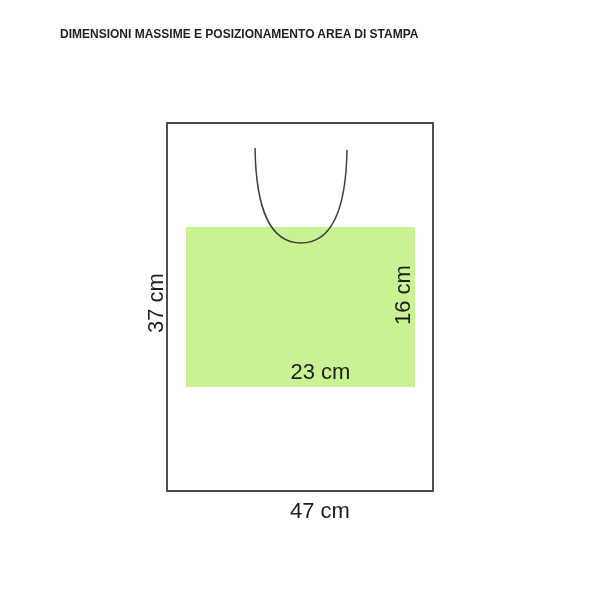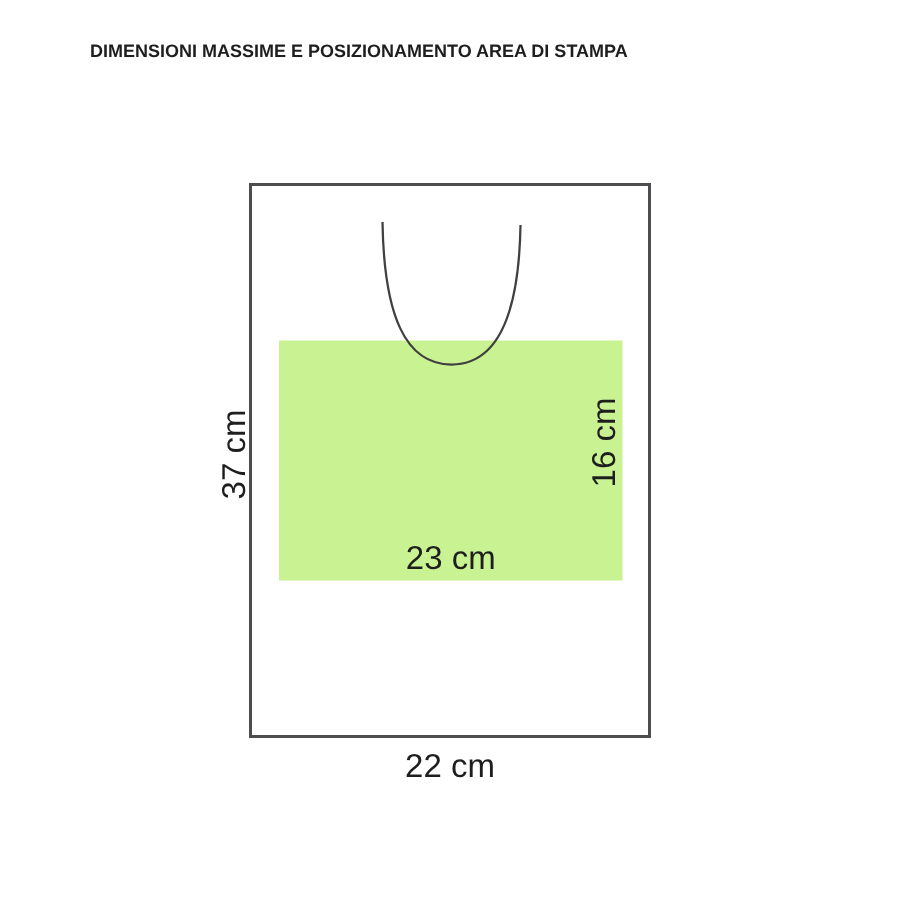--- a/index.html
+++ b/index.html
@@ -28,21 +28,21 @@
   }
   .print-area{
     position:absolute;left:186px;top:227px;width:229px;height:160px;
     background:var(--print-area-fill);
   }
   .handle-svg{position:absolute;left:0;top:0;pointer-events:none;}
   .dim-label{
     position:absolute;font-size:22px;color:var(--label-text);
     white-space:nowrap;line-height:26px;
   }
-  .dim-label.h-center{text-align:center;}
+  .dim-label.h-center{text-align:center;padding-left:20px;}
   .dim-label.rot{transform:translate(-50%,-50%) rotate(-90deg);}
   #label-print-width{left:186px;width:229px;top:359px;}
   #label-bag-width{left:166px;width:268px;top:498px;}
   #label-bag-height{left:156px;top:303px;}
   #label-print-height{left:403px;top:295px;}
 </style>
 </head>
 <body>
 
 <div class="stage">
@@ -58,15 +58,15 @@
   <svg class="handle-svg" width="600" height="600" viewBox="0 0 600 600" aria-hidden="true">
     <path d="M 255 148 C 256 210 270 243 301 243 C 332 243 346 210 347 150" fill="none" stroke="var(--handle-line)" stroke-width="1.5"></path>
   </svg>
 
   <div id="label-print-width" class="dim-label h-center">23 cm</div>
 
   <div id="label-print-height" class="dim-label rot">16 cm</div>
 
   <div id="label-bag-height" class="dim-label rot">37 cm</div>
 
-  <div id="label-bag-width" class="dim-label h-center">22 cm</div>
+  <div id="label-bag-width" class="dim-label h-center">47 cm</div>
 
 </div>
 
 </body></html>

